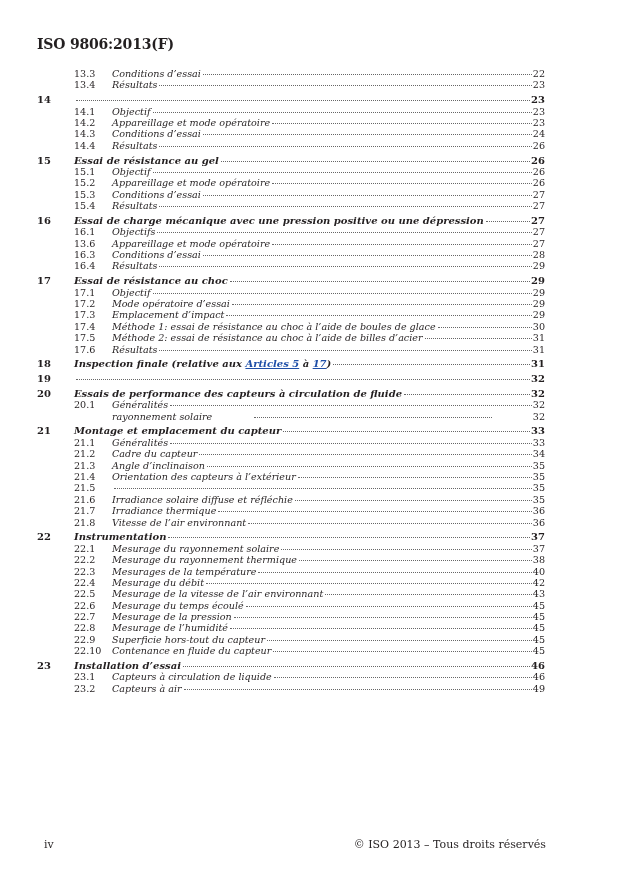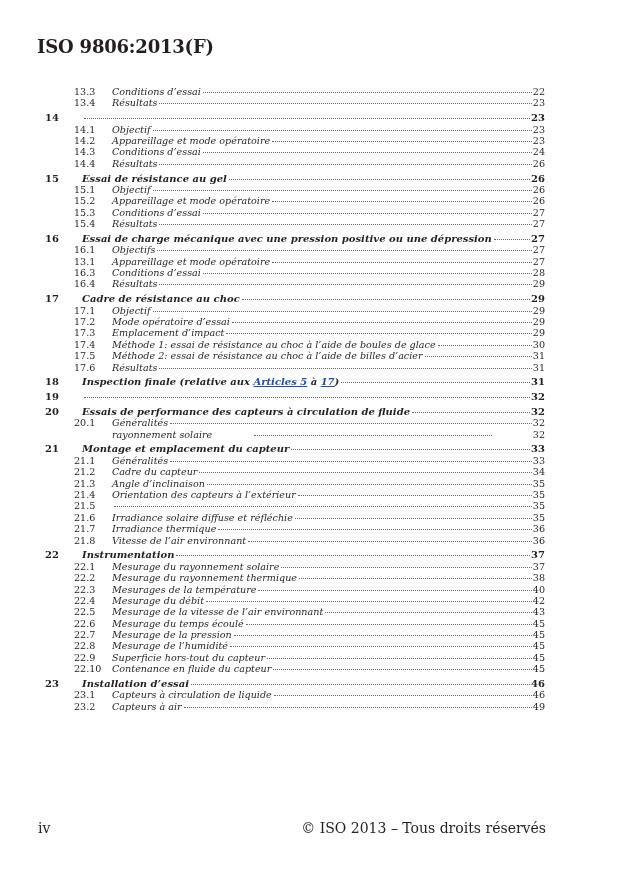--- a/index.html
+++ b/index.html
@@ -1,31 +1,31 @@
 <!DOCTYPE html>
 <html><head>
 <meta charset="utf-8">
 <style>
   html, body { margin:0; padding:0; background:#ffffff; }
   body { width:620px; height:876px; position:relative; overflow:hidden;
          font-family:"DejaVu Serif","Liberation Serif",serif; color:#231f20; }
-  .header { position:absolute; left:37px; top:36px; font-weight:bold; font-size:18px; letter-spacing:-0.2px; }
-  .toc { position:absolute; left:37px; top:86px; width:508px; }
+  .header { position:absolute; left:37px; top:36px; font-weight:bold; font-size:14px; letter-spacing:-0.2px; }
+  .toc { position:absolute; left:37px; top:68px; width:508px; }
   .row { display:flex; align-items:baseline; height:11.4px; font-size:9.6px; line-height:11.4px; }
   .row .num { flex:0 0 auto; }
   .row .title { flex:0 1 auto; white-space:nowrap;font-style:italic; }
   .row .dots { flex:1 1 auto; border-bottom:1px dotted #666; margin:0 1px 0 2px; height:0; position:relative; top:-2px; }
   .row .page { flex:0 0 auto; text-align:right; }
   .sub .num { width:38px; padding-left:37px; }
   .main { font-weight:bold; font-size:10px; margin-top:3.4px; }
-  .main .num { width:37px;margin-left:8px; }
+  .main .num { width:37px; }
   .main .page { font-weight:bold; }
   .link { color:#1f4fa8; text-decoration:underline; }
   .cont { padding-left:75px;gap:40px; }
-  .footer { position:absolute; top:820px; font-size:14px; }
+  .footer { position:absolute; top:838px; font-size:11px;margin-left:6px; }
   .footer.left { left:38px; }
   .footer.right { right:74px; }
 </style>
 </head>
 <body>
 
 <div class="header">ISO 9806:2013(F)</div>
 
 <div class="toc">
   <div class="row sub">
@@ -105,40 +105,40 @@
       <span class="dots"></span>
       <span class="page">27</span>
     </div>
     <div class="row sub">
       <span class="num">16.1</span>
       <span class="title">Objectifs</span>
       <span class="dots"></span>
       <span class="page">27</span>
     </div>
     <div class="row sub">
-      <span class="num">13.1</span>
+      <span class="num">13.6</span>
       <span class="title">Appareillage et mode opératoire</span>
       <span class="dots"></span>
       <span class="page">27</span>
     </div>
     <div class="row sub">
       <span class="num">16.3</span>
       <span class="title">Conditions d’essai</span>
       <span class="dots"></span>
       <span class="page">28</span>
     </div>
     <div class="row sub">
       <span class="num">16.4</span>
       <span class="title">Résultats</span>
       <span class="dots"></span>
       <span class="page">29</span>
     </div>
     <div class="row main">
       <span class="num">17</span>
-      <span class="title">Cadre de résistance au choc</span>
+      <span class="title">Essai de résistance au choc</span>
       <span class="dots"></span>
       <span class="page">29</span>
     </div>
     <div class="row sub">
       <span class="num">17.1</span>
       <span class="title">Objectif</span>
       <span class="dots"></span>
       <span class="page">29</span>
     </div>
     <div class="row sub">

